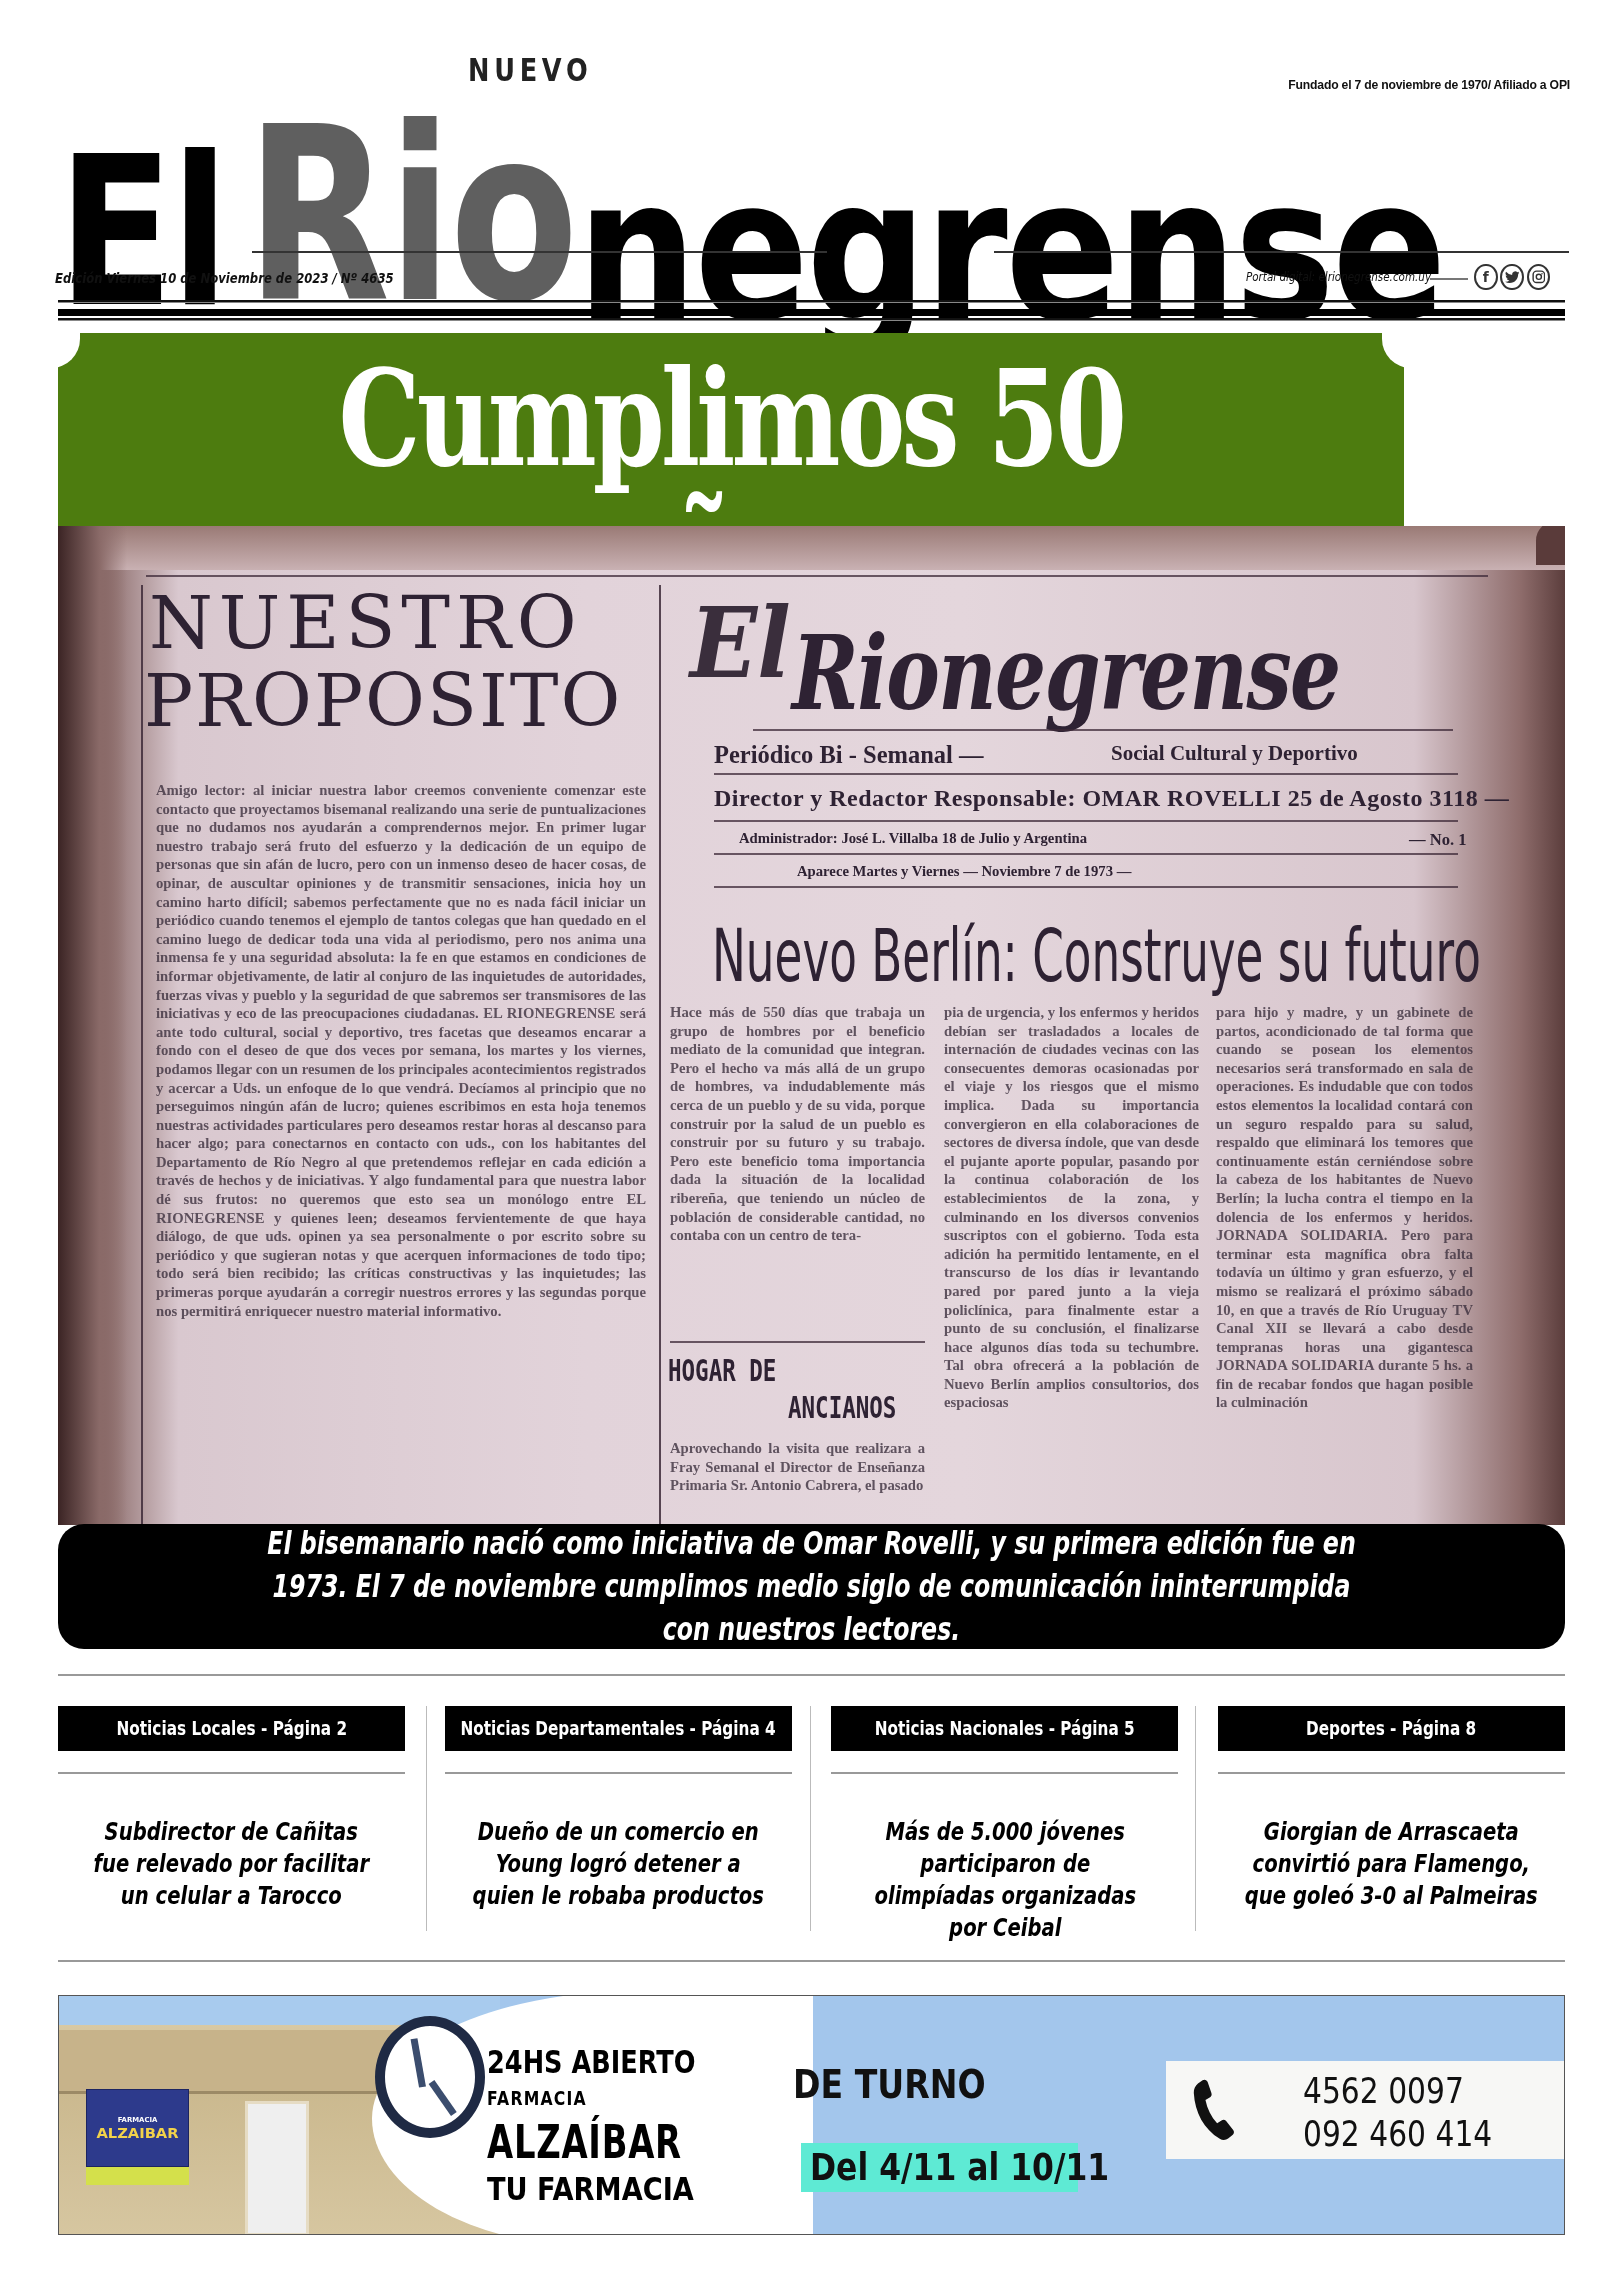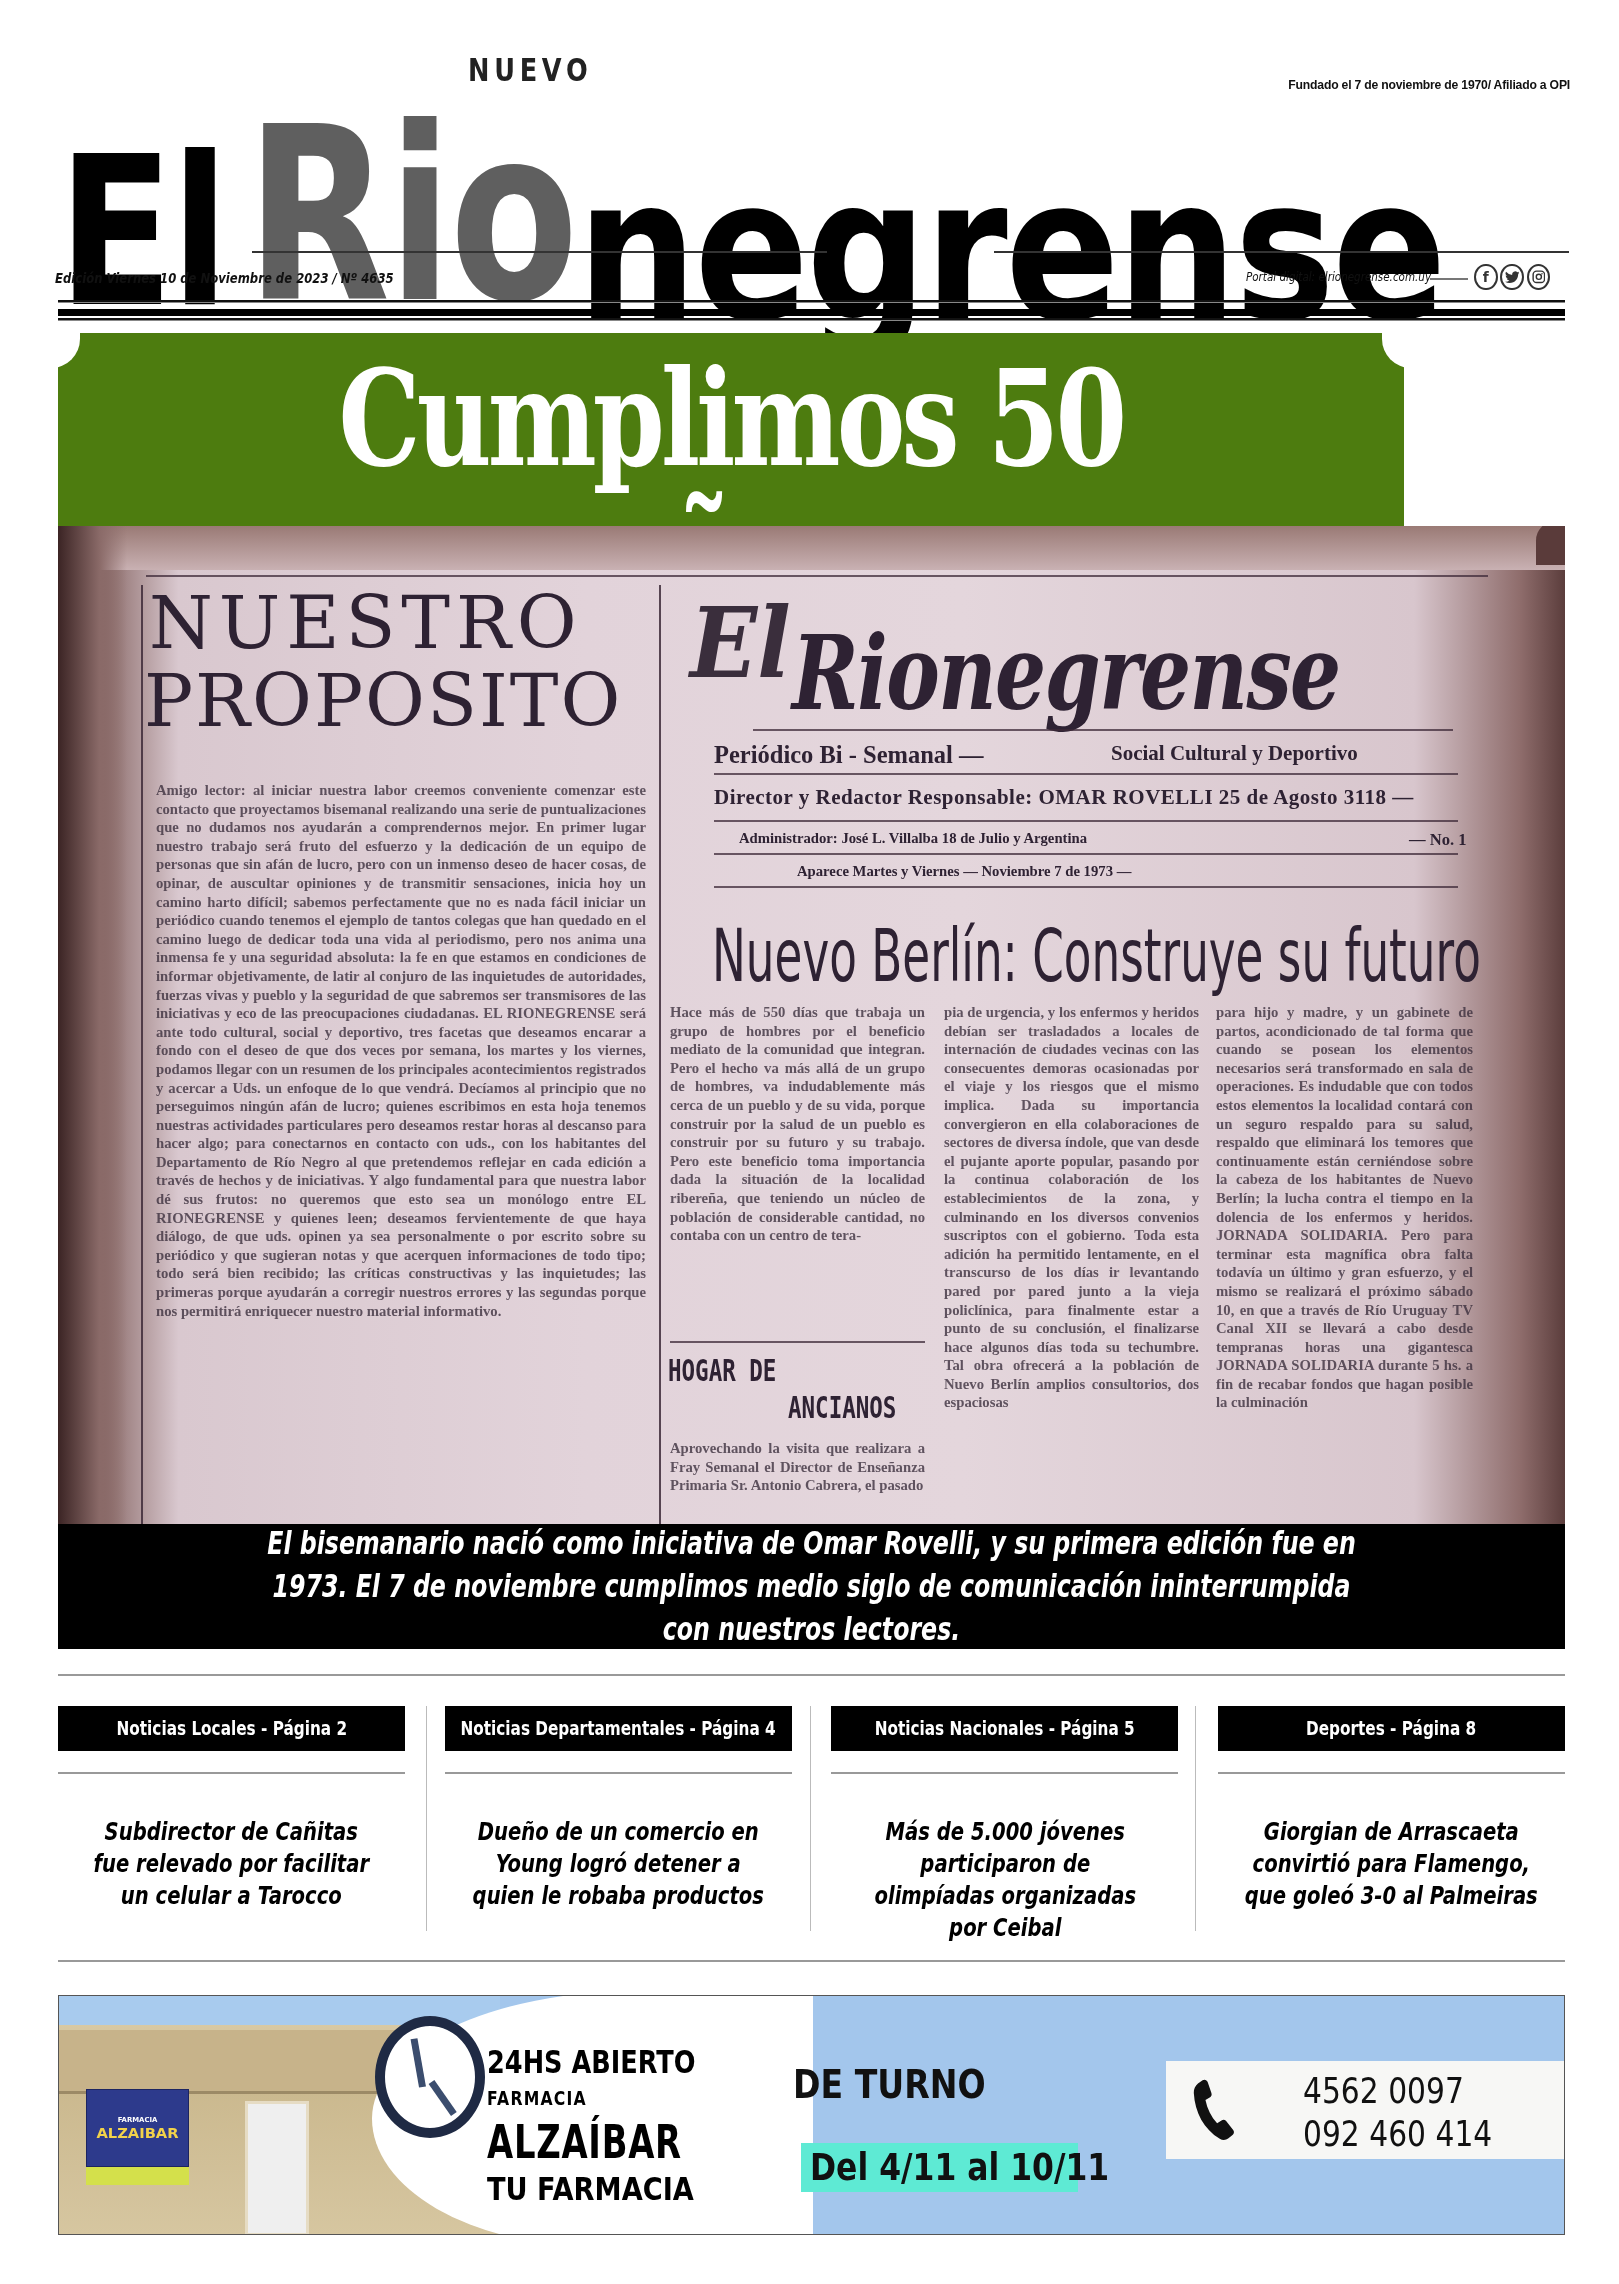--- a/index.html
+++ b/index.html
@@ -46,34 +46,34 @@
   .old-title-1 { left: 91px; top: 54px; font-size: 73px; letter-spacing: 5.9px; font-weight: 400; }
   .old-title-2 { left: 86px; top: 132px; font-size: 73px; letter-spacing: 2px; font-weight: 400; }
   .old-body { font-family: "Liberation Serif", serif; font-weight: 700; font-size: 14.7px; line-height: 18.6px; color: #3a2e3c; text-align: justify; opacity: 0.78; overflow: hidden; }
   .old-body-left { left: 98px; top: 255px; width: 490px; height: 734px; }
   .old-mast-el { left: 632px; top: 59px; font-size: 98px; font-style: italic; font-weight: 700; color: #3a2e3c; transform: scaleX(0.9); transform-origin: left top; }
   .old-mast-name { left: 734px; top: 86px; font-size: 103px; font-style: italic; font-weight: 700; color: #2e2233; transform: scaleX(0.78); transform-origin: left top; letter-spacing: -2px; }
   .old-line { position: absolute; height: 2px; background: #3d2a38; opacity: 0.75; }
   .old-small { font-family: "Liberation Serif", serif; font-weight: 700; color: #2e2233; white-space: nowrap; }
   .old-sub1 { left: 656px; top: 215px; font-size: 24.5px; }
   .old-sub1b { left: 1053px; top: 215px; font-size: 21px; }
-  .old-sub2 { left: 656px; top: 259px; font-size: 21px; letter-spacing: 0.5px; }
+  .old-sub2 { left: 656px; top: 259px; font-size: 24px; letter-spacing: 0.5px; }
   .old-sub3 { left: 681px; top: 304px; font-size: 14.7px; }
   .old-sub3b { left: 1351px; top: 304px; font-size: 16.6px; }
   .old-sub4 { left: 739px; top: 337px; font-size: 14.7px; }
   .old-berlin { left: 654px; top: 387px; font-family: "DejaVu Sans", sans-serif; font-size: 73px; font-weight: 400; color: #2e2233; transform: scaleX(0.62); transform-origin: left top; white-space: nowrap; }
   .old-body-c1 { left: 612px; top: 477px; width: 255px; height: 323px; }
   .old-body-c2 { left: 886px; top: 477px; width: 255px; height: 519px; }
   .old-body-c3 { left: 1158px; top: 477px; width: 257px; height: 519px; }
   .old-body-c1b { left: 612px; top: 913px; width: 255px; height: 98px; }
   .old-hogar-1 { left: 610px; top: 827px; font-family: "DejaVu Sans Mono", monospace; font-weight: 700; font-size: 30px; color: #2e2233; transform: scaleX(0.75); transform-origin: left top; }
   .old-hogar-2 { left: 730px; top: 864px; font-family: "DejaVu Sans Mono", monospace; font-weight: 700; font-size: 30px; color: #2e2233; transform: scaleX(0.75); transform-origin: left top; }
 
   
-  .caption { left: 58px; top: 1524px; width: 1507px; height: 125px; background: #000; display: flex; align-items: center; justify-content: center; }
+  .caption { left: 58px; top: 1524px; width: 1507px; height: 125px; background: #000; display: flex; align-items: center; justify-content: center; border-radius: 26px; }
   .caption p { color: #fff; font-family: "DejaVu Sans", sans-serif; font-style: italic; font-weight: 700; font-size: 32px; line-height: 43px; text-align: center; width: 1763px; transform: scaleX(0.74); transform-origin: center; }
 
   .sep-rule { left: 58px; width: 1507px; height: 2px; background: #999; }
 
   
   .sections { left: 58px; top: 1706px; width: 1507px; height: 245px; display: flex; justify-content: space-between; }
   .section { width: 347px; position: relative; }
   .section .tag { height: 45px; background: #000; color: #fff; display: flex; align-items: center; justify-content: center; font-family: "DejaVu Sans", sans-serif; font-weight: 700; font-size: 19.6px; white-space: nowrap; }
   .section .tag span { display: inline-block; transform: scaleX(0.78); }
   .section .rule { position: absolute; left: 0; top: 66px; width: 100%; height: 1.5px; background: #999; }

